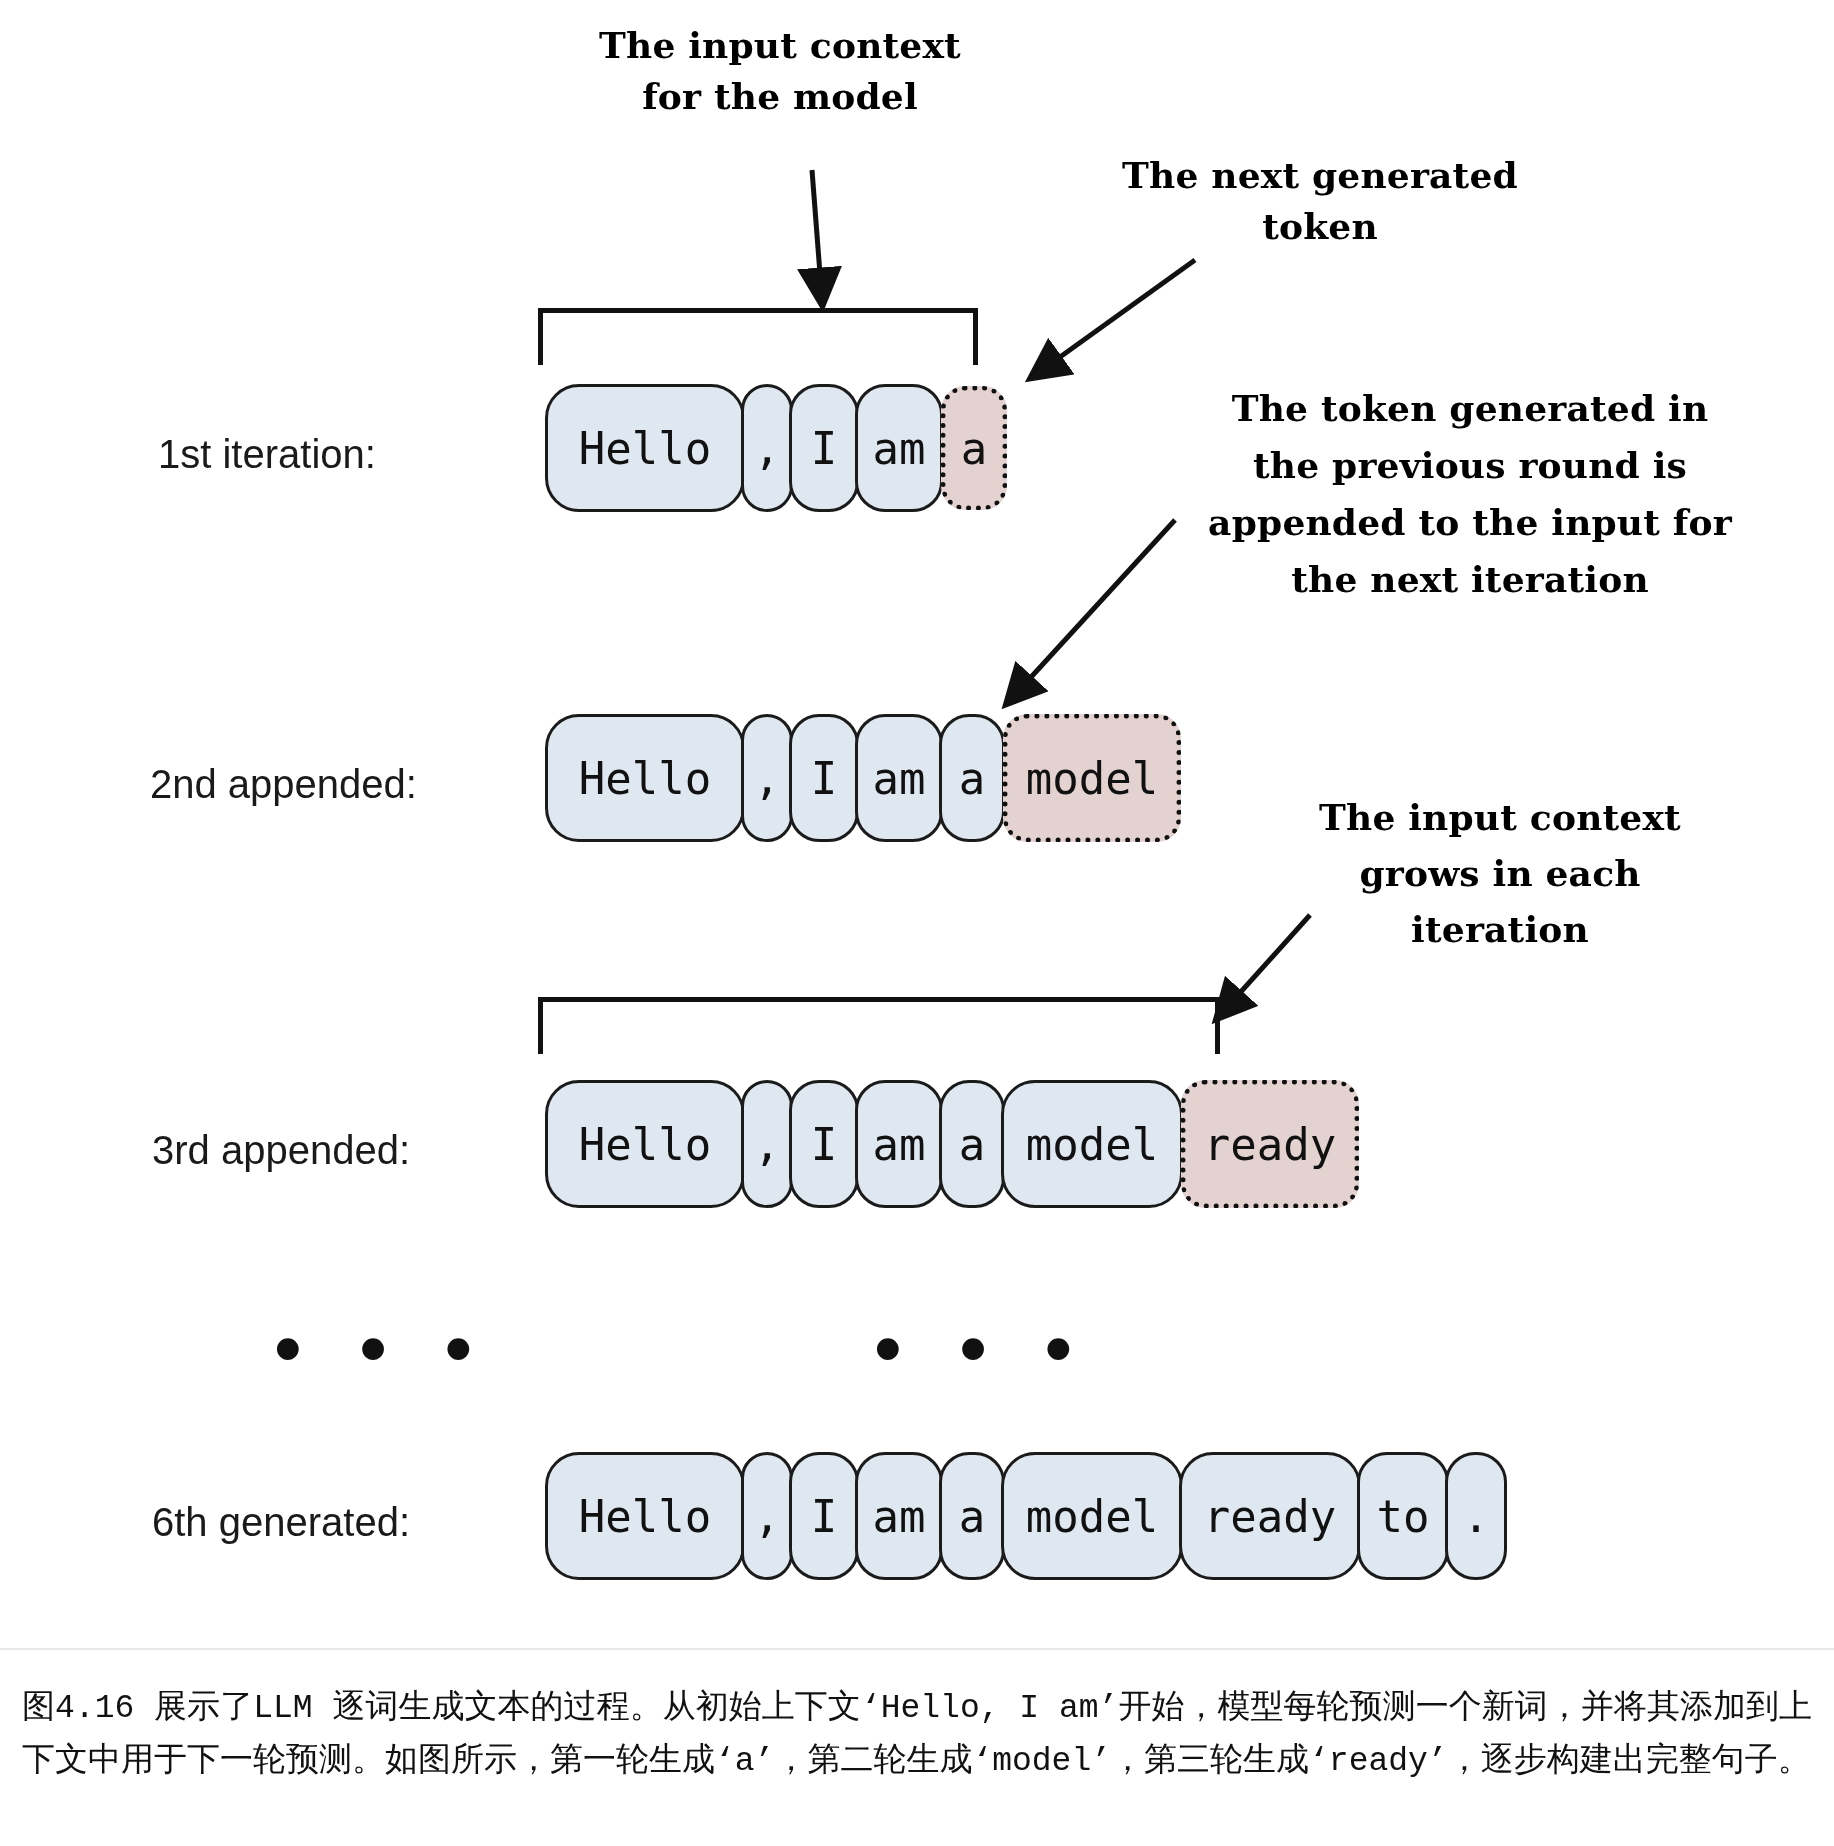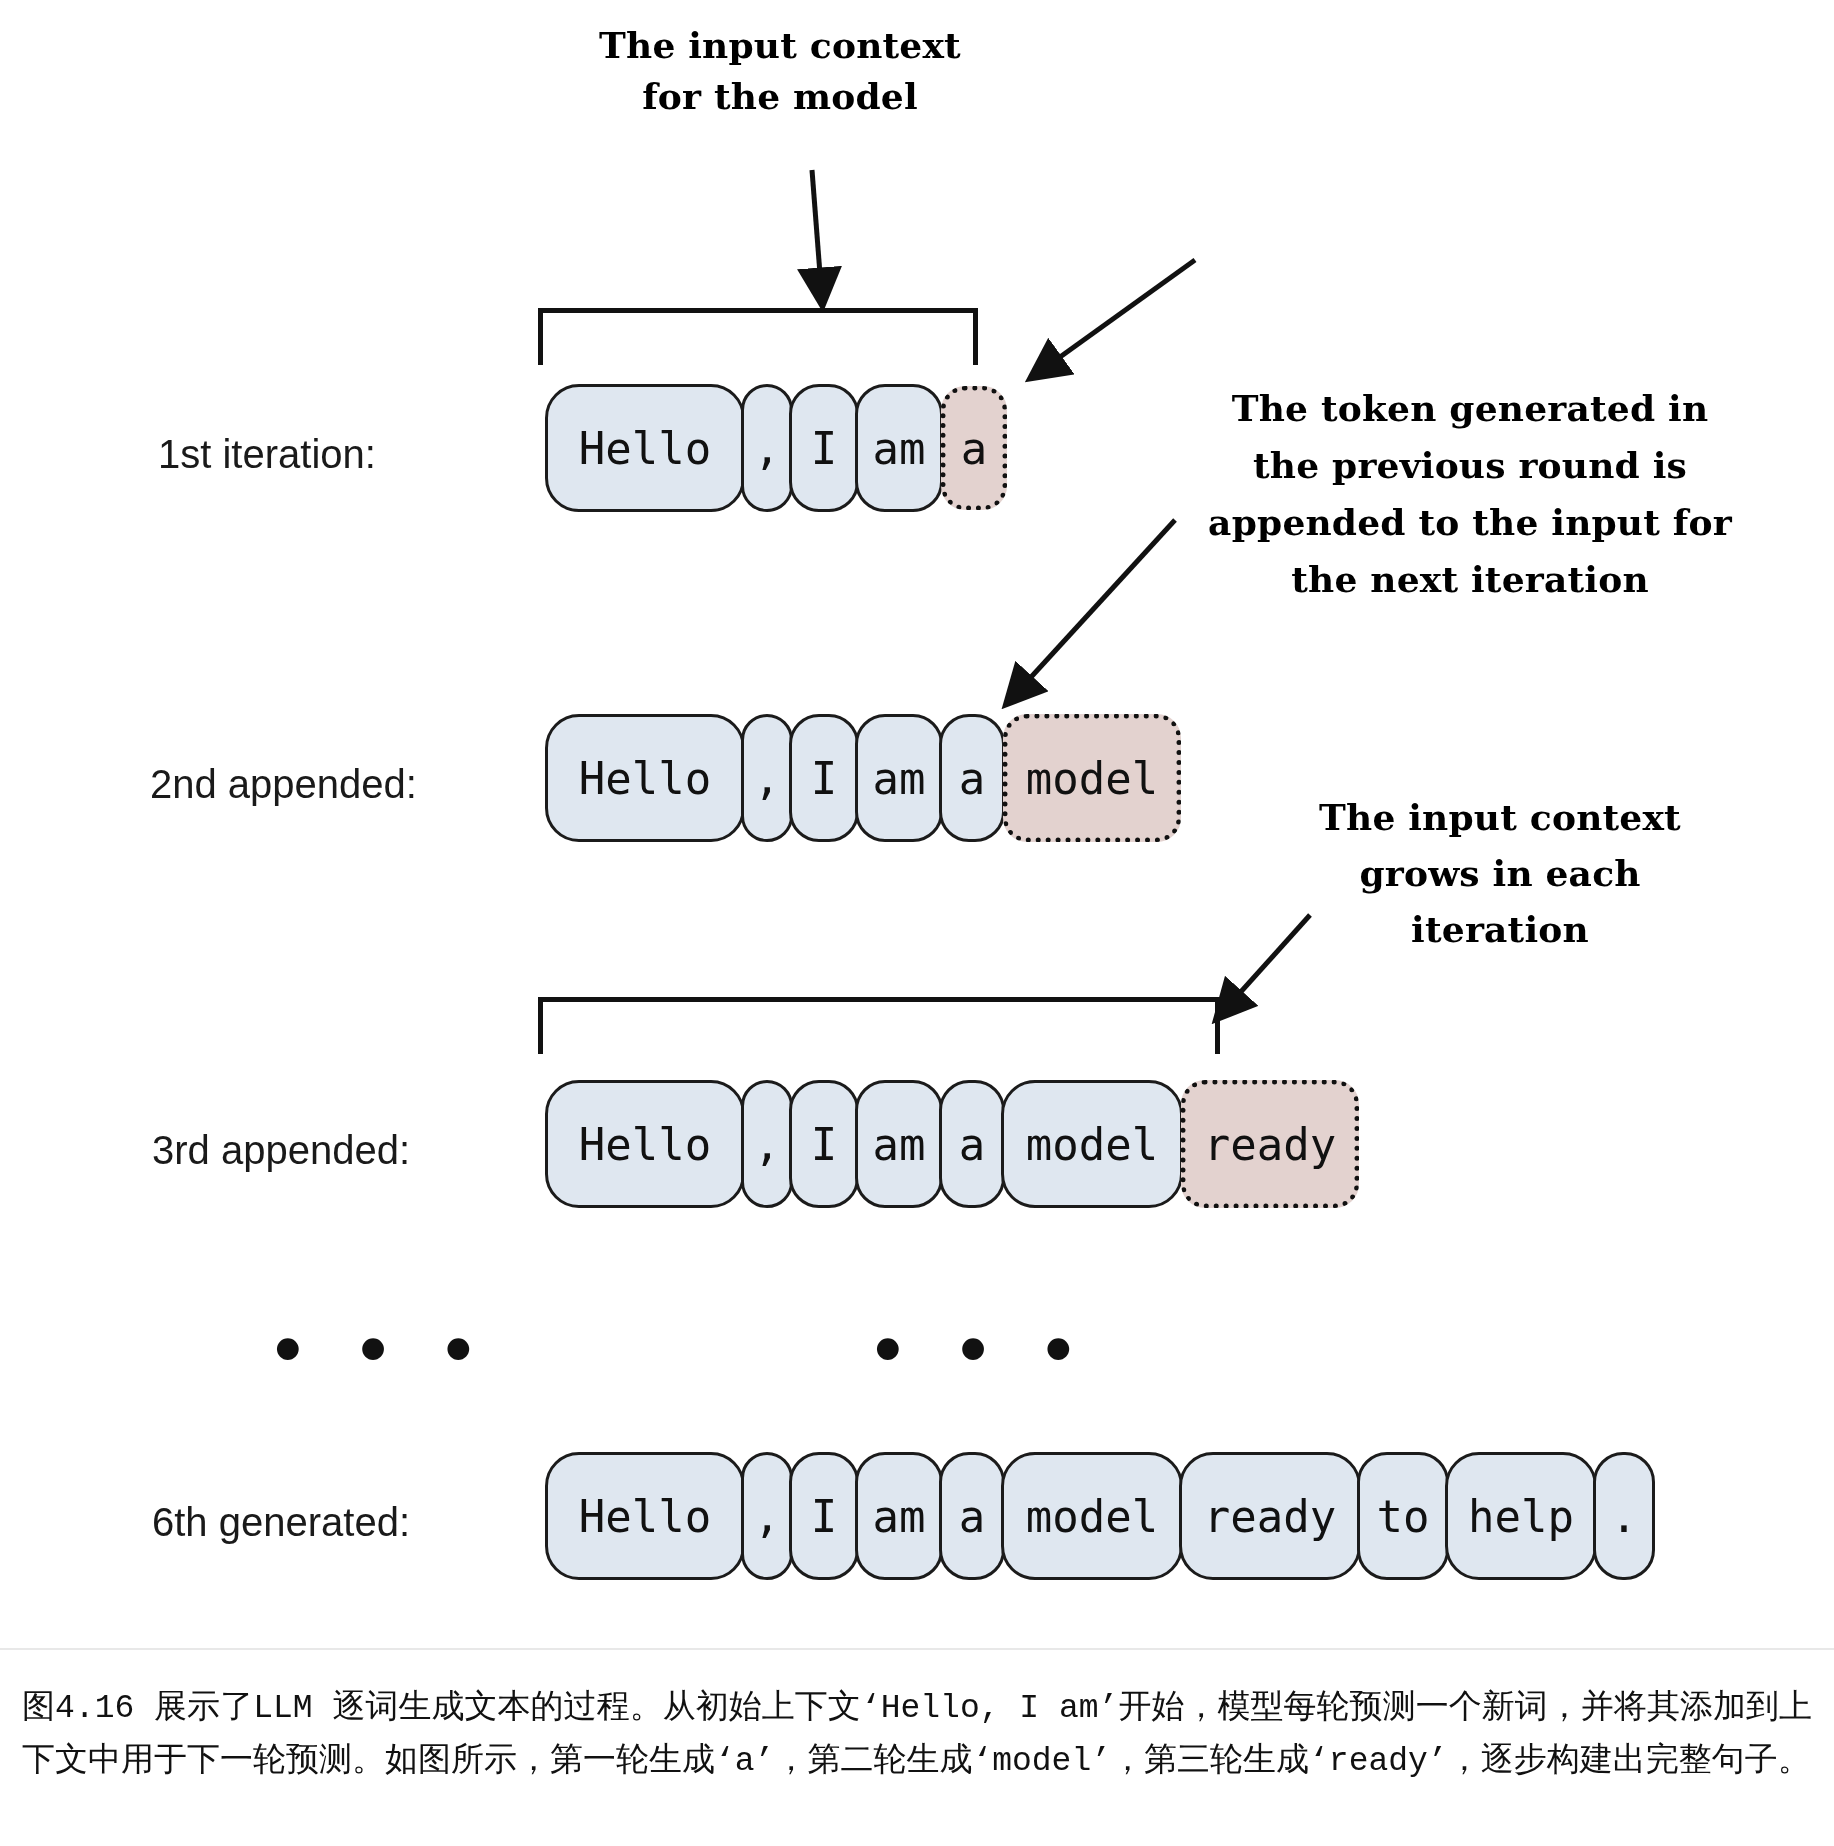--- a/index.html
+++ b/index.html
@@ -129,20 +129,22 @@
     background: #e8e8e8;
   }
 </style>
 </head>
 <body>
 
 <div id="stage">
 
   <div class="anno a1">The input context
 for the model</div>
+  <div class="anno a2">The next generated
+token</div>
   <div class="anno a3">The token generated in
 the previous round is
 appended to the input for
 the next iteration</div>
   <div class="anno a4">The input context
 grows in each
 iteration</div>
 
   <svg class="arrows" viewBox="0 0 1834 1600">
     <defs>
@@ -199,20 +201,19 @@
   <div class="iter-label" style="left:152px; top:1500px;">6th generated:</div>
   <div class="row" style="left:545px; top:1452px;">
     <div class="token" style="width:200px;">Hello</div>
     <div class="token narrow" style="width:52px;">,</div>
     <div class="token narrow" style="width:70px;">I</div>
     <div class="token narrow" style="width:88px;">am</div>
     <div class="token narrow" style="width:66px;">a</div>
     <div class="token" style="width:182px;">model</div>
     <div class="token" style="width:182px;">ready</div>
     <div class="token narrow" style="width:92px;">to</div>
-    <div class="token" style="width:152px;">help</div>
     <div class="token narrow" style="width:62px;">.</div>
   </div>
 
   <div class="divider"></div>
   <div class="caption">图4.16 展示了LLM 逐词生成文本的过程。从初始上下文‘Hello, I am’开始，模型每轮预测一个新词，并将其添加到上下文中用于下一轮预测。如图所示，第一轮生成‘a’，第二轮生成‘model’，第三轮生成‘ready’，逐步构建出完整句子。</div>
 
 </div>
 
 </body></html>

